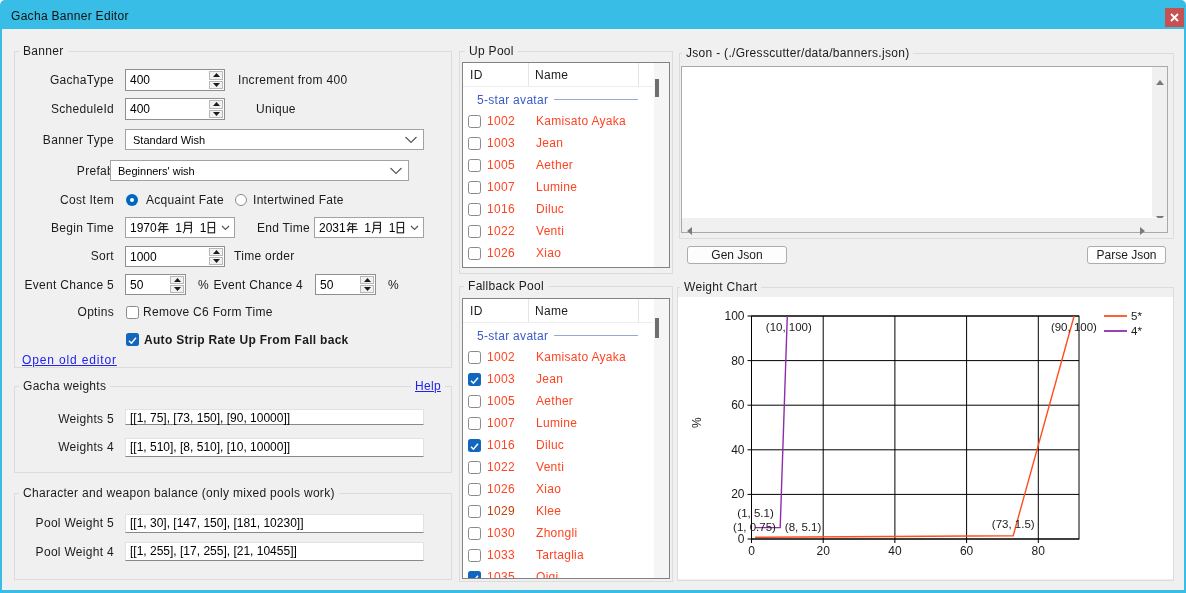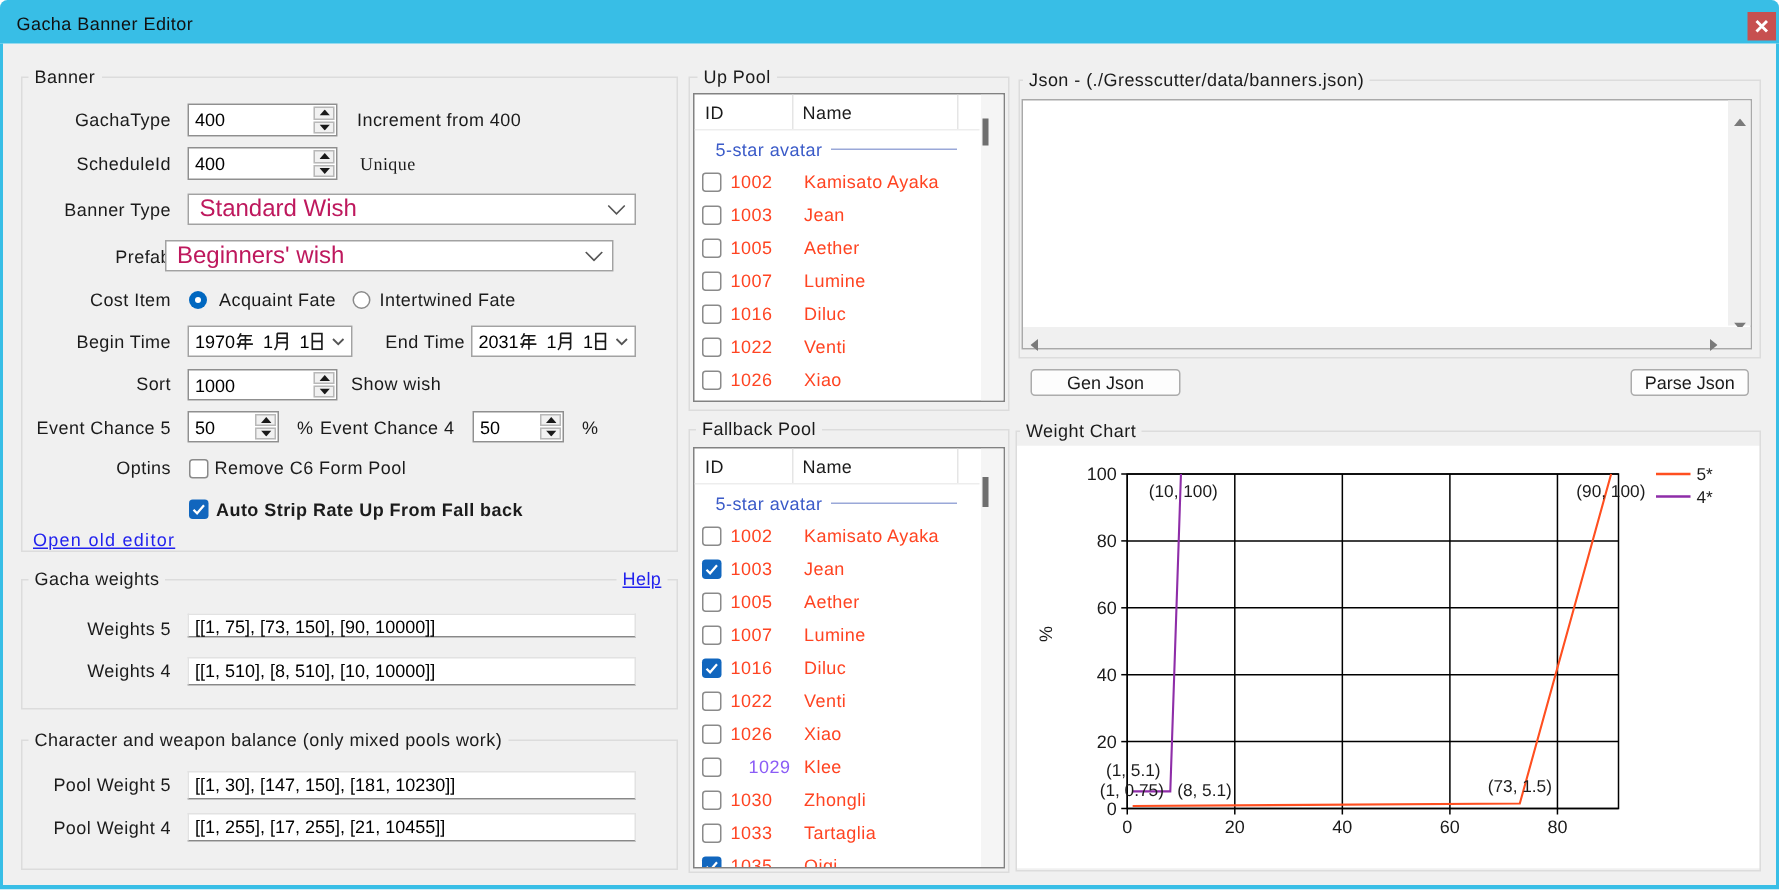--- a/index.html
+++ b/index.html
@@ -9,21 +9,21 @@
 body::before { content:""; position:absolute; left:2px; top:29px; width:1182px; height:561px; background:#f0f0f0; }
 .lbl { position:absolute; font-size:12px; line-height:16px; color:#1b1b1b; white-space:nowrap; letter-spacing:0.3px; }
 .grp { position:absolute; border:1px solid #dcdcdc; }
 .glab { position:absolute; font-size:12px; line-height:16px; color:#1b1b1b; background:#f0f0f0; padding:0 4px; white-space:nowrap; letter-spacing:0.3px; }
 .spin { position:absolute; background:#fff; border:1px solid #8f8f8f; }
 .sval { position:absolute; left:4px; top:50%; transform:translateY(-50%); font-size:12px; color:#000; }
 .sbtns { position:absolute; right:1px; top:1px; bottom:1px; width:14px; display:flex; flex-direction:column; }
 .sb { flex:1; background:#f1f1f1; border:1px solid #b8b8b8; display:flex; align-items:center; justify-content:center; }
 .sb + .sb { margin-top:1px; }
 .combo { position:absolute; background:#fff; border:1px solid #a2a2a2; }
-.cval { position:absolute; left:7px; top:50%; transform:translateY(-50%); font-size:16px; color:#be185d; white-space:nowrap; }
+.cval { position:absolute; left:7px; top:50%; transform:translateY(-50%); font-size:11px; color:#000000; white-space:nowrap; }
 .dval { position:absolute; left:4px; top:50%; transform:translateY(-50%); font-size:12px; color:#000; white-space:nowrap; }
 .cjk { vertical-align:-2px; }
 .chev { position:absolute; right:8px; top:50%; transform:translateY(-50%); }
 .cbu { position:absolute; width:13px; height:13px; background:#fff; border:1px solid #8a8a8a; border-radius:2.5px; }
 .cbc { position:absolute; width:13px; height:13px; background:#1166be; border-radius:2.5px; }
 .radu { position:absolute; width:12px; height:12px; background:#fff; border:1px solid #8a8a8a; border-radius:50%; }
 .rads { position:absolute; width:12px; height:12px; background:#0067c0; border-radius:50%; }
 .rads::after { content:""; position:absolute; left:4px; top:4px; width:4px; height:4px; background:#fff; border-radius:50%; }
 .winp { position:absolute; background:#fff; border:1px solid #e2e2e2; border-bottom:1px solid #888; font-size:12px; line-height:17px; padding-left:4px; color:#000; white-space:nowrap; }
 .listbox { position:absolute; background:#fff; border:1px solid #828282; overflow:hidden; }
@@ -87,21 +87,21 @@
           <path d="M3.5 0 L7 4 L0 4 Z" fill="#1a1a1a"></path>
         </svg>
       </div>
  <div class="sb">
         <svg width="7" height="4" viewBox="0 0 7 4">
           <path d="M0 0 L7 0 L3.5 4 Z" fill="#1a1a1a"></path>
         </svg>
       </div>
 </div>
   </div>
-<div class="lbl" style="left:240px;top:101px;font-family:Liberation Serif, serif;">Unique</div>
+<div class="lbl" style="left:256px;top:101px;">Unique</div>
 <div class="lbl" style="left:-66px;top:131.5px;width:180px;text-align:right">Banner Type</div>
 <div class="combo" style="left:125px;top:129px;width:299px;height:21px">
 <span class="cval">Standard Wish</span>
 <svg class="chev" style="right:6px" width="12" height="7" viewBox="0 0 12 7">
       <path d="M0.5 0.5 L6 6 L11.5 0.5" fill="none" stroke="#555" stroke-width="1.1"></path>
     </svg>
 </div>
 <div class="lbl" style="left:-66px;top:162.5px;width:180px;text-align:right">Prefab</div>
 <div class="combo" style="left:110px;top:160px;width:299px;height:21px">
 <span class="cval">Beginners' wish</span>
@@ -179,21 +179,21 @@
           <path d="M3.5 0 L7 4 L0 4 Z" fill="#1a1a1a"></path>
         </svg>
       </div>
  <div class="sb">
         <svg width="7" height="4" viewBox="0 0 7 4">
           <path d="M0 0 L7 0 L3.5 4 Z" fill="#1a1a1a"></path>
         </svg>
       </div>
 </div>
   </div>
-<div class="lbl" style="left:234px;top:248px;">Show wish</div>
+<div class="lbl" style="left:234px;top:248px;">Time order</div>
 <div class="lbl" style="left:-66px;top:277px;width:180px;text-align:right">Event Chance 5</div>
 <div class="spin" style="left:125px;top:274px;width:61px;height:21px">
 <span class="sval">50</span>
 <div class="sbtns">
  <div class="sb">
         <svg width="7" height="4" viewBox="0 0 7 4">
           <path d="M3.5 0 L7 4 L0 4 Z" fill="#1a1a1a"></path>
         </svg>
       </div>
  <div class="sb">
@@ -216,21 +216,21 @@
  <div class="sb">
         <svg width="7" height="4" viewBox="0 0 7 4">
           <path d="M0 0 L7 0 L3.5 4 Z" fill="#1a1a1a"></path>
         </svg>
       </div>
 </div>
   </div>
 <div class="lbl" style="left:388px;top:277px;">%</div>
 <div class="lbl" style="left:-66px;top:304px;width:180px;text-align:right">Optins</div>
 <div class="cbu" style="left:126px;top:305.5px"></div>
-<div class="lbl" style="left:143px;top:304px;">Remove C6 Form Pool</div>
+<div class="lbl" style="left:143px;top:304px;">Remove C6 Form Time</div>
 <div class="cbc" style="left:126px;top:333px"><svg width="13" height="13" viewBox="0 0 13 13">
       <path d="M3 6.8 L5.4 9.2 L10 3.8" fill="none" stroke="#fff" stroke-width="1.5"></path>
     </svg></div>
 <div class="lbl" style="left:144px;top:331.5px;font-weight:bold;">Auto Strip Rate Up From Fall back</div>
 <div class="lbl" style="left:22px;top:352px;color:#2222ee;text-decoration:underline;letter-spacing:0.85px">Open old editor</div>
 <div class="lbl" style="left:-66px;top:410.5px;width:180px;text-align:right">Weights 5</div>
 <div class="winp" style="left:125px;top:409px;width:299px;height:16px">[[1, 75], [73, 150], [90, 10000]]</div>
 <div class="lbl" style="left:-66px;top:439px;width:180px;text-align:right">Weights 4</div>
 <div class="winp" style="left:125px;top:438px;width:299px;height:19px">[[1, 510], [8, 510], [10, 10000]]</div>
 <div class="lbl" style="left:-66px;top:515px;width:180px;text-align:right">Pool Weight 5</div>
@@ -298,21 +298,21 @@
       </svg></div>
     <div class="lbl" style="left:24px;top:138px;color:#ff4422">1016</div>
     <div class="lbl" style="left:73px;top:138px;color:#ff4422">Diluc</div>
     <div class="cbu" style="left:5px;top:162px"></div>
     <div class="lbl" style="left:24px;top:160px;color:#ff4422">1022</div>
     <div class="lbl" style="left:73px;top:160px;color:#ff4422">Venti</div>
     <div class="cbu" style="left:5px;top:184px"></div>
     <div class="lbl" style="left:24px;top:182px;color:#ff4422">1026</div>
     <div class="lbl" style="left:73px;top:182px;color:#ff4422">Xiao</div>
     <div class="cbu" style="left:5px;top:206px"></div>
-    <div class="lbl" style="left:36px;top:204px;color:#8b5cf6">1029</div>
+    <div class="lbl" style="left:24px;top:204px;color:#c2410c">1029</div>
     <div class="lbl" style="left:73px;top:204px;color:#ff4422">Klee</div>
     <div class="cbu" style="left:5px;top:228px"></div>
     <div class="lbl" style="left:24px;top:226px;color:#ff4422">1030</div>
     <div class="lbl" style="left:73px;top:226px;color:#ff4422">Zhongli</div>
     <div class="cbu" style="left:5px;top:250px"></div>
     <div class="lbl" style="left:24px;top:248px;color:#ff4422">1033</div>
     <div class="lbl" style="left:73px;top:248px;color:#ff4422">Tartaglia</div>
     <div class="cbc" style="left:5px;top:272px"><svg width="13" height="13" viewBox="0 0 13 13">
         <path d="M3 6.8 L5.4 9.2 L10 3.8" fill="none" stroke="#fff" stroke-width="1.5"></path>
       </svg></div>

